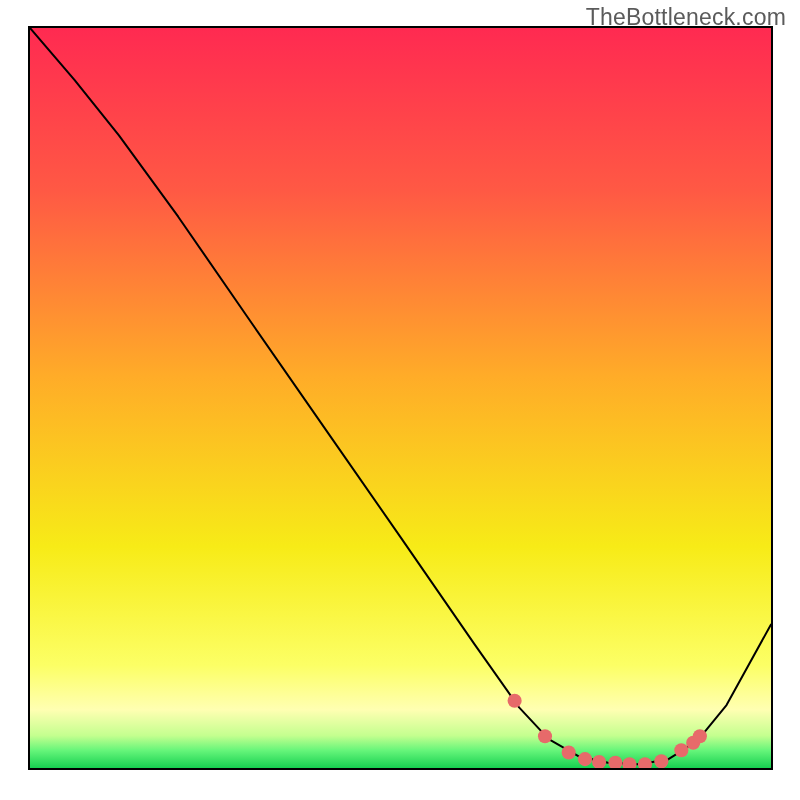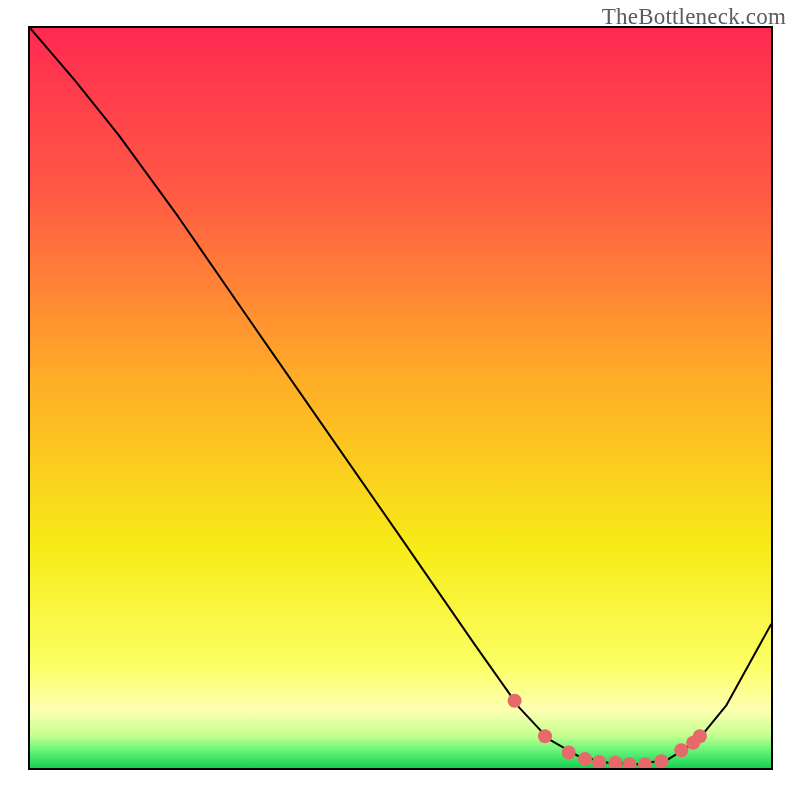--- a/index.html
+++ b/index.html
@@ -19,21 +19,20 @@
   .watermark {
     position: absolute;
     top: 4px;
     right: 14px;
     font-size: 23px;
     font-weight: 500;
     color: #5b5b5b;
     letter-spacing: 0.2px;
     z-index: 10;
     user-select: none;
-    font-family: Liberation Serif, serif;
   }
   .plot-frame {
     position: absolute;
     left: 28px;
     top: 26px;
     width: 745px;
     height: 744px;
     border: 2px solid #000;
     box-sizing: border-box;
     overflow: hidden;

